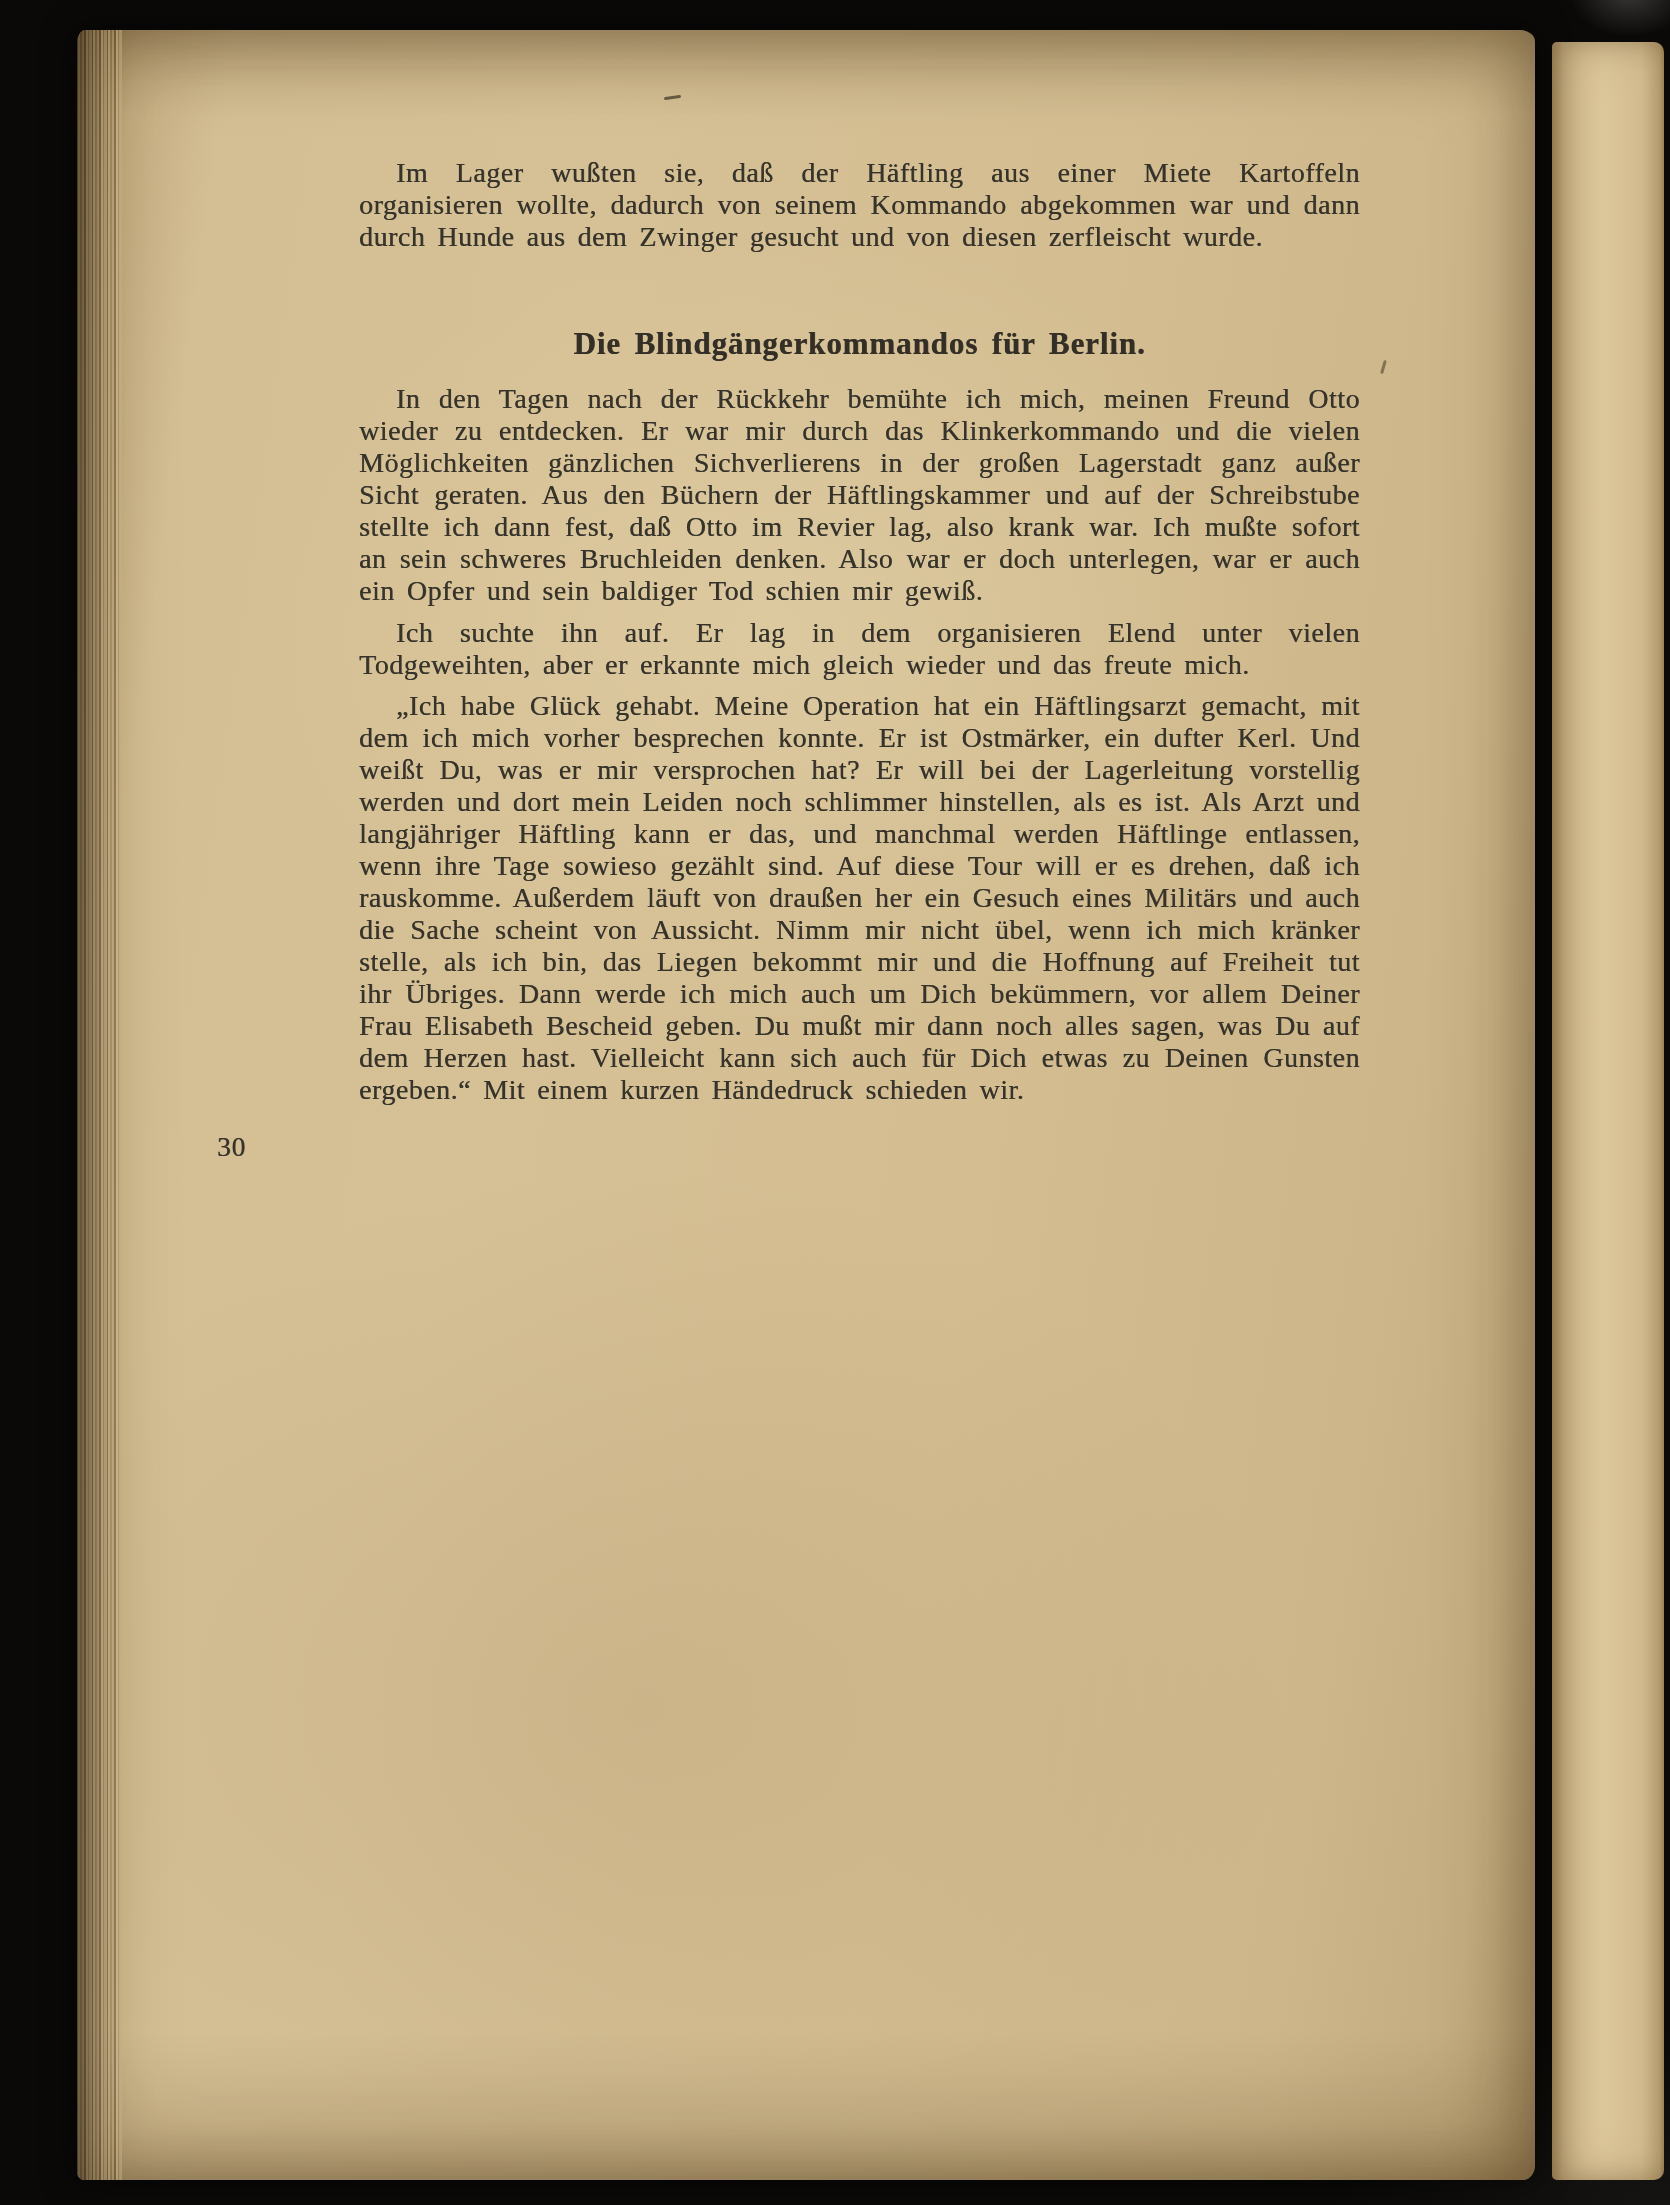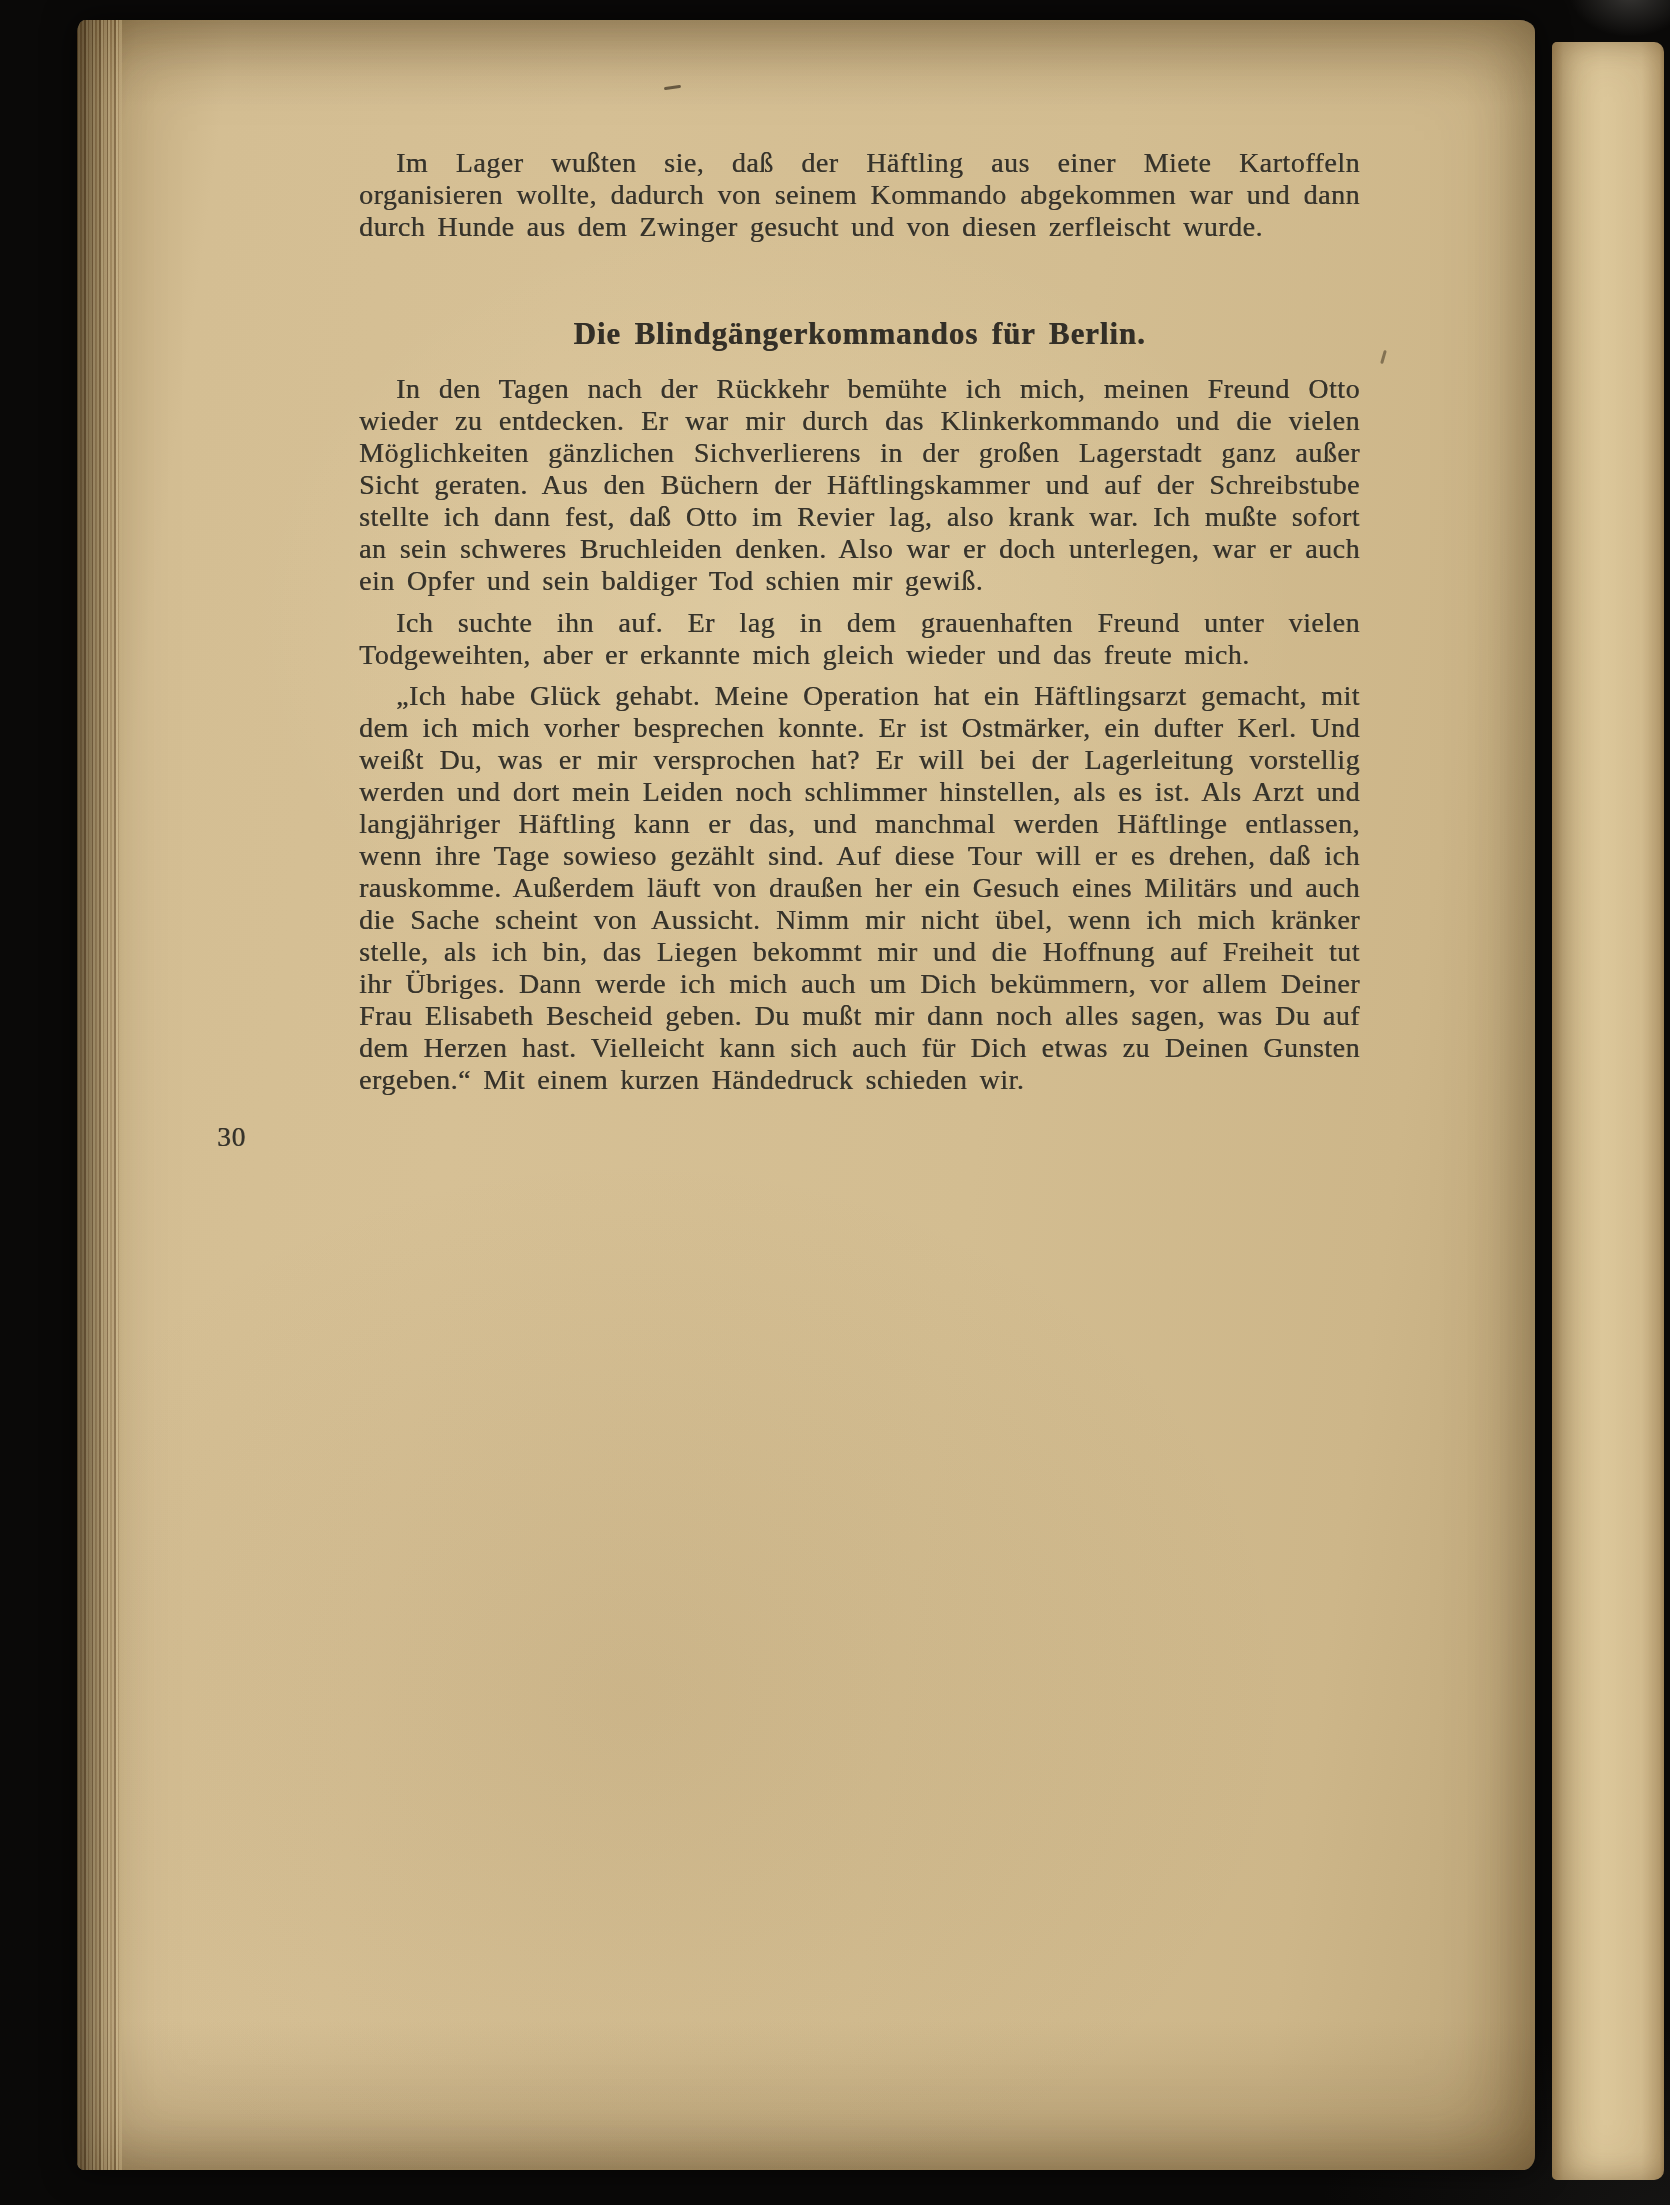--- a/index.html
+++ b/index.html
@@ -30,21 +30,21 @@
     width: 100px;
     height: 43px;
     background: radial-gradient(ellipse at 60% 0%, rgba(130,128,124,0.38), rgba(130,128,124,0) 72%);
     pointer-events: none;
   }
 
   
   .main-page {
     position: absolute;
     left: 77px;
-    top: 20px;
+    top: 30px;
     width: 1458px;
     height: 2150px;
     border-radius: 8.4px 15px 11.7px 6.7px / 13.4px 11.7px 15px 8.4px;
     background:
       radial-gradient(ellipse 752px 585px at 48% 28%, rgba(255,244,210,0.20), rgba(255,244,210,0) 70%),
       radial-gradient(ellipse 919px 752px at 38% 78%, rgba(120,90,45,0.10), rgba(120,90,45,0) 72%),
       linear-gradient(180deg, rgba(90,65,30,0.18) 0%, rgba(90,65,30,0) 4%, rgba(90,65,30,0) 93%, rgba(90,65,30,0.20) 100%),
       linear-gradient(98deg, #a98f63 0%, #c6af83 3.5%, #d4be93 9%, #d6c095 30%, #d3bd91 60%, #cdb689 84%, #c4ad80 94%, #b49b6f 100%);
     box-shadow:
       inset 0 0 100px rgba(70,48,18,0.28),
@@ -169,21 +169,21 @@
     <div class="artifact artifact-tick"></div>
 
     <div class="content">
 
       <p class="para intro">Im Lager wußten sie, daß der Häftling aus einer Miete Kartoffeln organisieren wollte, dadurch von seinem Kommando abgekommen war und dann durch Hunde aus dem Zwinger gesucht und von diesen zerfleischt wurde.</p>
 
       <h2 class="heading">Die Blindgängerkommandos für Berlin.</h2>
 
       <p class="para">In den Tagen nach der Rückkehr bemühte ich mich, meinen Freund Otto wieder zu entdecken. Er war mir durch das Klinkerkommando und die vielen Möglichkeiten gänzlichen Sichverlierens in der großen Lagerstadt ganz außer Sicht geraten. Aus den Büchern der Häftlingskammer und auf der Schreibstube stellte ich dann fest, daß Otto im Revier lag, also krank war. Ich mußte sofort an sein schweres Bruchleiden denken. Also war er doch unterlegen, war er auch ein Opfer und sein baldiger Tod schien mir gewiß.</p>
 
-      <p class="para">Ich suchte ihn auf. Er lag in dem grauenhaften Freund unter vielen Todgeweihten, aber er erkannte mich gleich wieder und das freute mich.</p>
+      <p class="para">Ich suchte ihn auf. Er lag in dem organisieren Elend unter vielen Todgeweihten, aber er erkannte mich gleich wieder und das freute mich.</p>
 
       <p class="para">„Ich habe Glück gehabt. Meine Operation hat ein Häftlingsarzt gemacht, mit dem ich mich vorher besprechen konnte. Er ist Ostmärker, ein dufter Kerl. Und weißt Du, was er mir versprochen hat? Er will bei der Lagerleitung vorstellig werden und dort mein Leiden noch schlimmer hinstellen, als es ist. Als Arzt und langjähriger Häftling kann er das, und manchmal werden Häftlinge entlassen, wenn ihre Tage sowieso gezählt sind. Auf diese Tour will er es drehen, daß ich rauskomme. Außerdem läuft von draußen her ein Gesuch eines Militärs und auch die Sache scheint von Aussicht. Nimm mir nicht übel, wenn ich mich kränker stelle, als ich bin, das Liegen bekommt mir und die Hoffnung auf Freiheit tut ihr Übriges. Dann werde ich mich auch um Dich bekümmern, vor allem Deiner Frau Elisabeth Bescheid geben. Du mußt mir dann noch alles sagen, was Du auf dem Herzen hast. Vielleicht kann sich auch für Dich etwas zu Deinen Gunsten ergeben.“ Mit einem kurzen Händedruck schieden wir.</p>
 
       <div class="page-number">30</div>
 
     </div>
 
   </div>
 
   <div class="next-page"></div>

